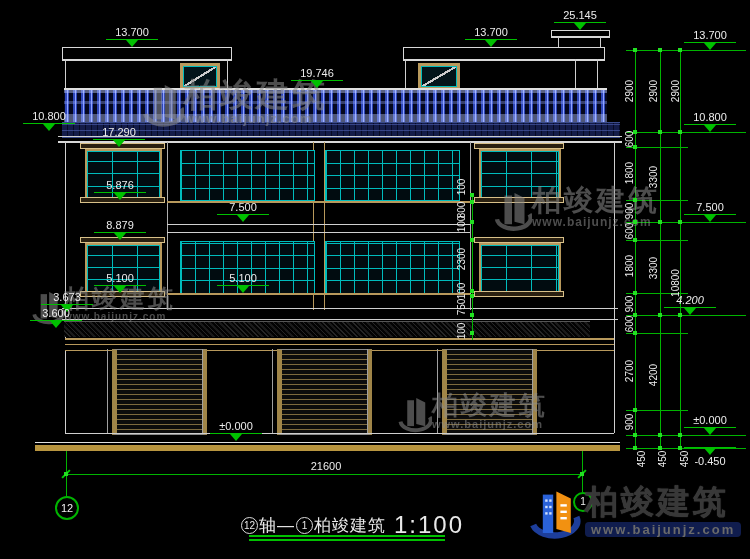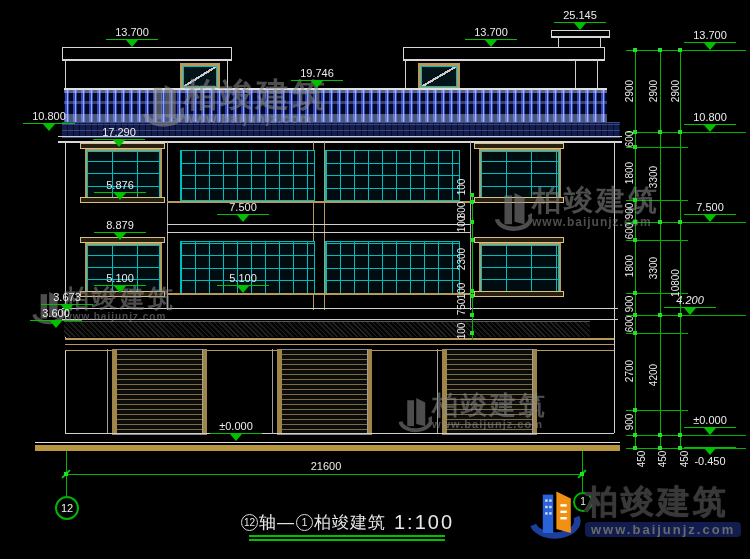--- a/index.html
+++ b/index.html
@@ -50,21 +50,21 @@
   .axc{position:absolute;border:2px solid #00b400;border-radius:50%;color:#efefef;text-align:center;background:#000;z-index:8;}
   
   .wm{position:absolute;color:#8d8d8d;opacity:.55;display:flex;align-items:flex-start;z-index:5;pointer-events:none;}
   .wm .tx{display:flex;flex-direction:column;}
   .wm .brand{font-weight:bold;letter-spacing:3px;line-height:1.0;}
   .wm .url{font-weight:bold;letter-spacing:1px;line-height:1.2;}
   
   #title{position:absolute;left:240px;top:511px;display:flex;align-items:center;color:#e8e8e8;z-index:7;}
   #title .cjk{font-size:17px;letter-spacing:1px;}
   #title .ax{width:15px;height:15px;border:1px solid #dcdcdc;border-radius:50%;font-size:10px;line-height:15px;text-align:center;margin:0 1px;}
-  #title .sc{font-size:20px;margin-left:8px;letter-spacing:2px;}
+  #title .sc{font-size:24px;margin-left:8px;letter-spacing:2px;}
   #underline{position:absolute;left:249px;top:535px;width:196px;height:2px;border-top:2px solid #00c000;border-bottom:2px solid #00c000;z-index:7;}
   #logo{position:absolute;left:527px;top:485px;display:flex;align-items:flex-start;z-index:9;}
   #logo .tx{margin-left:4px;}
   #logo .brand{font-size:33px;font-weight:bold;color:#383838;letter-spacing:3px;line-height:1.05;text-shadow:0 0 1px #555;}
   #logo .pill{display:inline-block;background:#101d4e;border-radius:4px;color:#6a6a6a;font-weight:bold;font-size:13px;letter-spacing:2px;padding:0 6px;margin-top:1px;}
 </style>
 </head>
 <body>
 
 <div id="canvas">

